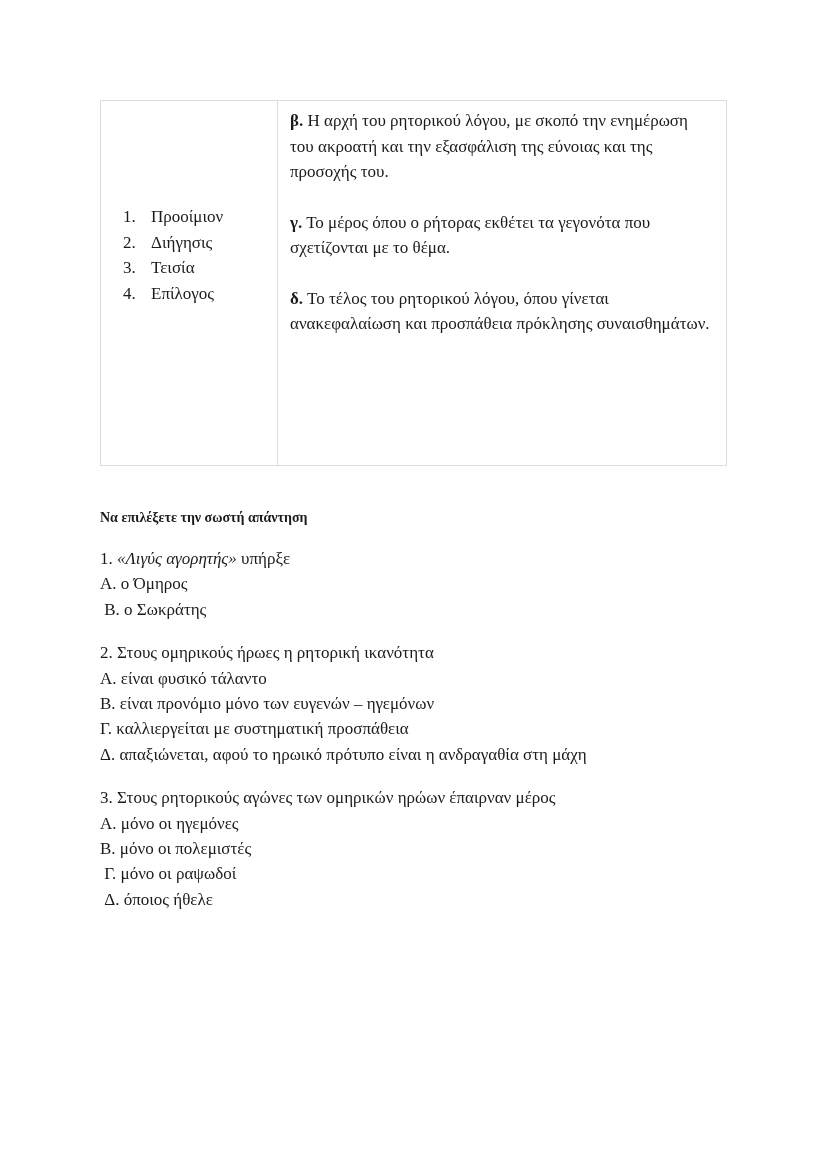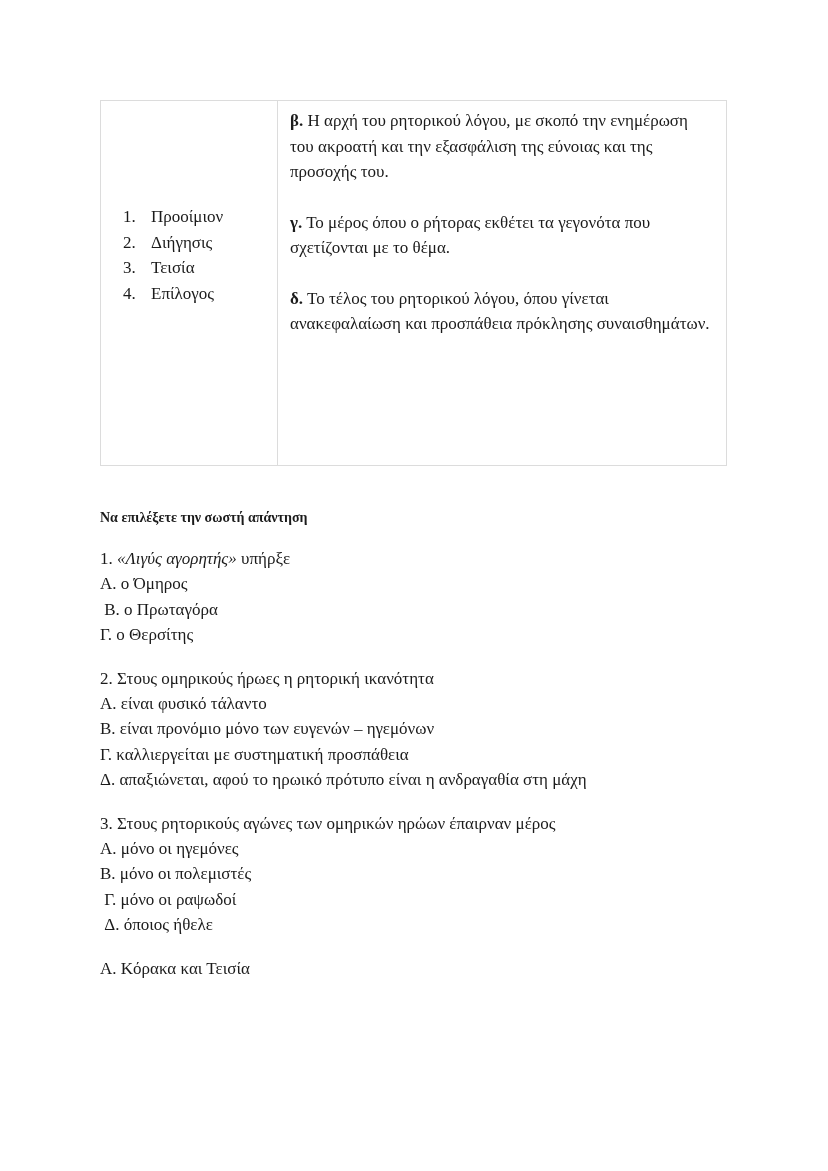--- a/index.html
+++ b/index.html
@@ -89,38 +89,36 @@
       <p class="def-para"><span class="def-key">δ.</span><span> Το τέλος του ρητορικού λόγου, όπου γίνεται ανακεφαλαίωση και προσπάθεια πρόκλησης συναισθημάτων.</span></p>
     </div>
   </div>
 
   <div class="content">
     <p class="instruction">Να επιλέξετε την σωστή απάντηση</p>
 
     <div class="question">
       <p class="q-line"><span>1. </span><span class="q-italic">«Λιγύς αγορητής»</span><span> υπήρξε</span></p>
       <p class="q-line">Α. ο Όμηρος</p>
-      <p class="q-line"> Β. ο Πρωταγόρα</p>
-      <p class="q-line">Γ. ο Θερσίτης</p>
+      <p class="q-line"> Β. ο Σωκράτης</p>
     </div>
 
     <div class="question">
       <p class="q-line"><span>2. Στους ομηρικούς ήρωες η ρητορική ικανότητα</span><span class="q-italic"></span><span></span></p>
       <p class="q-line">Α. είναι φυσικό τάλαντο</p>
       <p class="q-line">Β. είναι προνόμιο μόνο των ευγενών – ηγεμόνων</p>
       <p class="q-line">Γ. καλλιεργείται με συστηματική προσπάθεια</p>
       <p class="q-line">Δ. απαξιώνεται, αφού το ηρωικό πρότυπο είναι η ανδραγαθία στη μάχη</p>
     </div>
 
     <div class="question">
       <p class="q-line"><span>3. Στους ρητορικούς αγώνες των ομηρικών ηρώων έπαιρναν μέρος</span><span class="q-italic"></span><span></span></p>
       <p class="q-line">Α. μόνο οι ηγεμόνες</p>
       <p class="q-line">Β. μόνο οι πολεμιστές</p>
       <p class="q-line"> Γ. μόνο οι ραψωδοί</p>
       <p class="q-line"> Δ. όποιος ήθελε</p>
     </div>
 
     <div class="question">
-      <p class="q-line">Α. Κόρακα και Τεισία</p>
     </div>
   </div>
 
 </div>
 
 </body></html>

